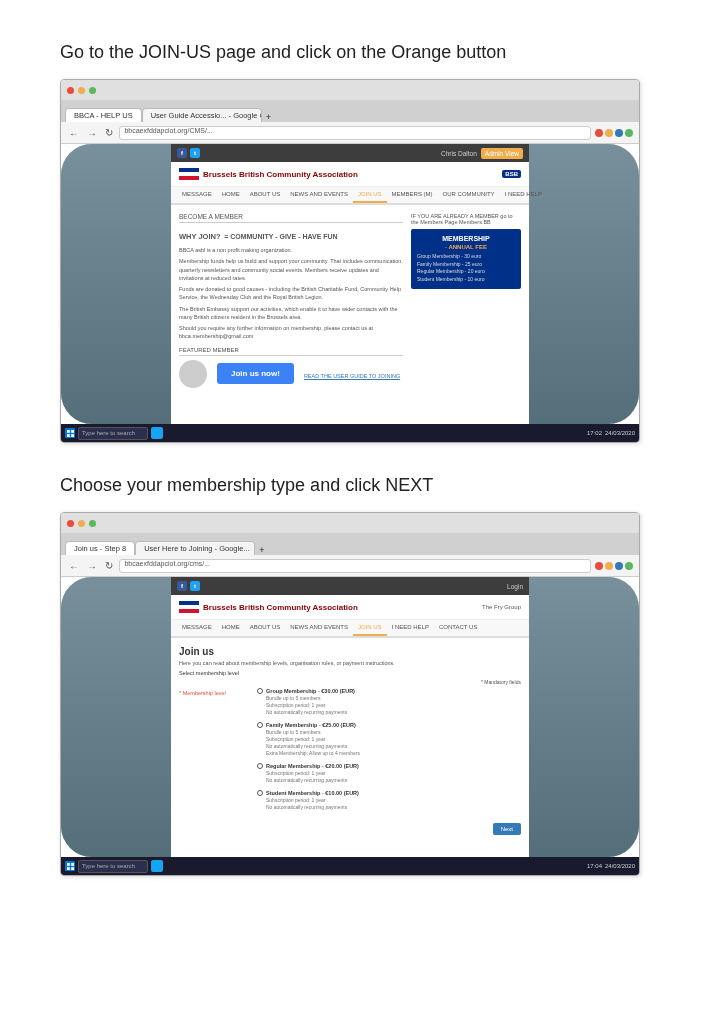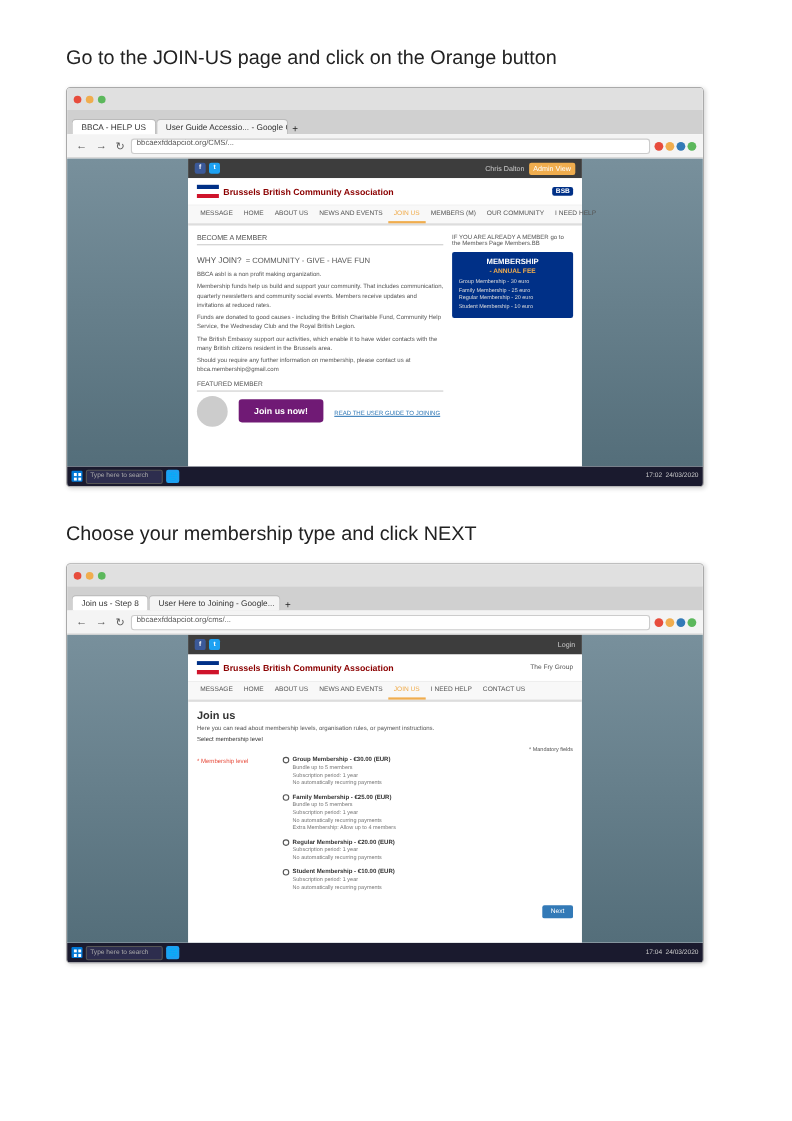--- a/index.html
+++ b/index.html
@@ -111,20 +111,21 @@
       display: inline-block;
     }
     .browser-icon-dot.orange { background: #f0ad4e; }
     .browser-icon-dot.blue { background: #337ab7; }
     .browser-icon-dot.green { background: #5cb85c; }
 
     
     .site-wrapper {
       position: relative;
       overflow: hidden;
+      border-radius: 31px;
     }
 
     
     .site-bg {
       position: absolute;
       top: 0; left: 0; right: 0; bottom: 0;
       background: linear-gradient(135deg, #b0bec5 0%, #90a4ae 40%, #cfd8dc 70%, #b0bec5 100%);
       z-index: 0;
     }
     .site-bg-left {
@@ -262,40 +263,40 @@
     }
     .why-join {
       font-size: 13px;
       font-weight: bold;
       color: #f0ad4e;
       margin-bottom: 4px;
     }
     .why-join span {
       color: #555;
       font-size: 7.5px;
-      font-weight: normal;
+      font-weight: bold;
       text-align: right;
     }
     .site-body-text {
       font-size: 5.5px;
       color: #555;
       line-height: 1.5;
       margin-bottom: 3px;
     }
     .featured-member-label {
       font-size: 6px;
       color: #555;
       text-transform: uppercase;
       border-bottom: 1px solid #ccc;
       padding-bottom: 2px;
       margin-top: 6px;
       margin-bottom: 4px;
     }
     .join-now-btn {
-      background: #701a75;
+      background: #3b82f6;
       color: #fff;
       font-size: 8px;
       font-weight: bold;
       padding: 6px 14px;
       border-radius: 3px;
       display: inline-block;
       cursor: pointer;
     }
     .read-guide-text {
       font-size: 5.5px;

